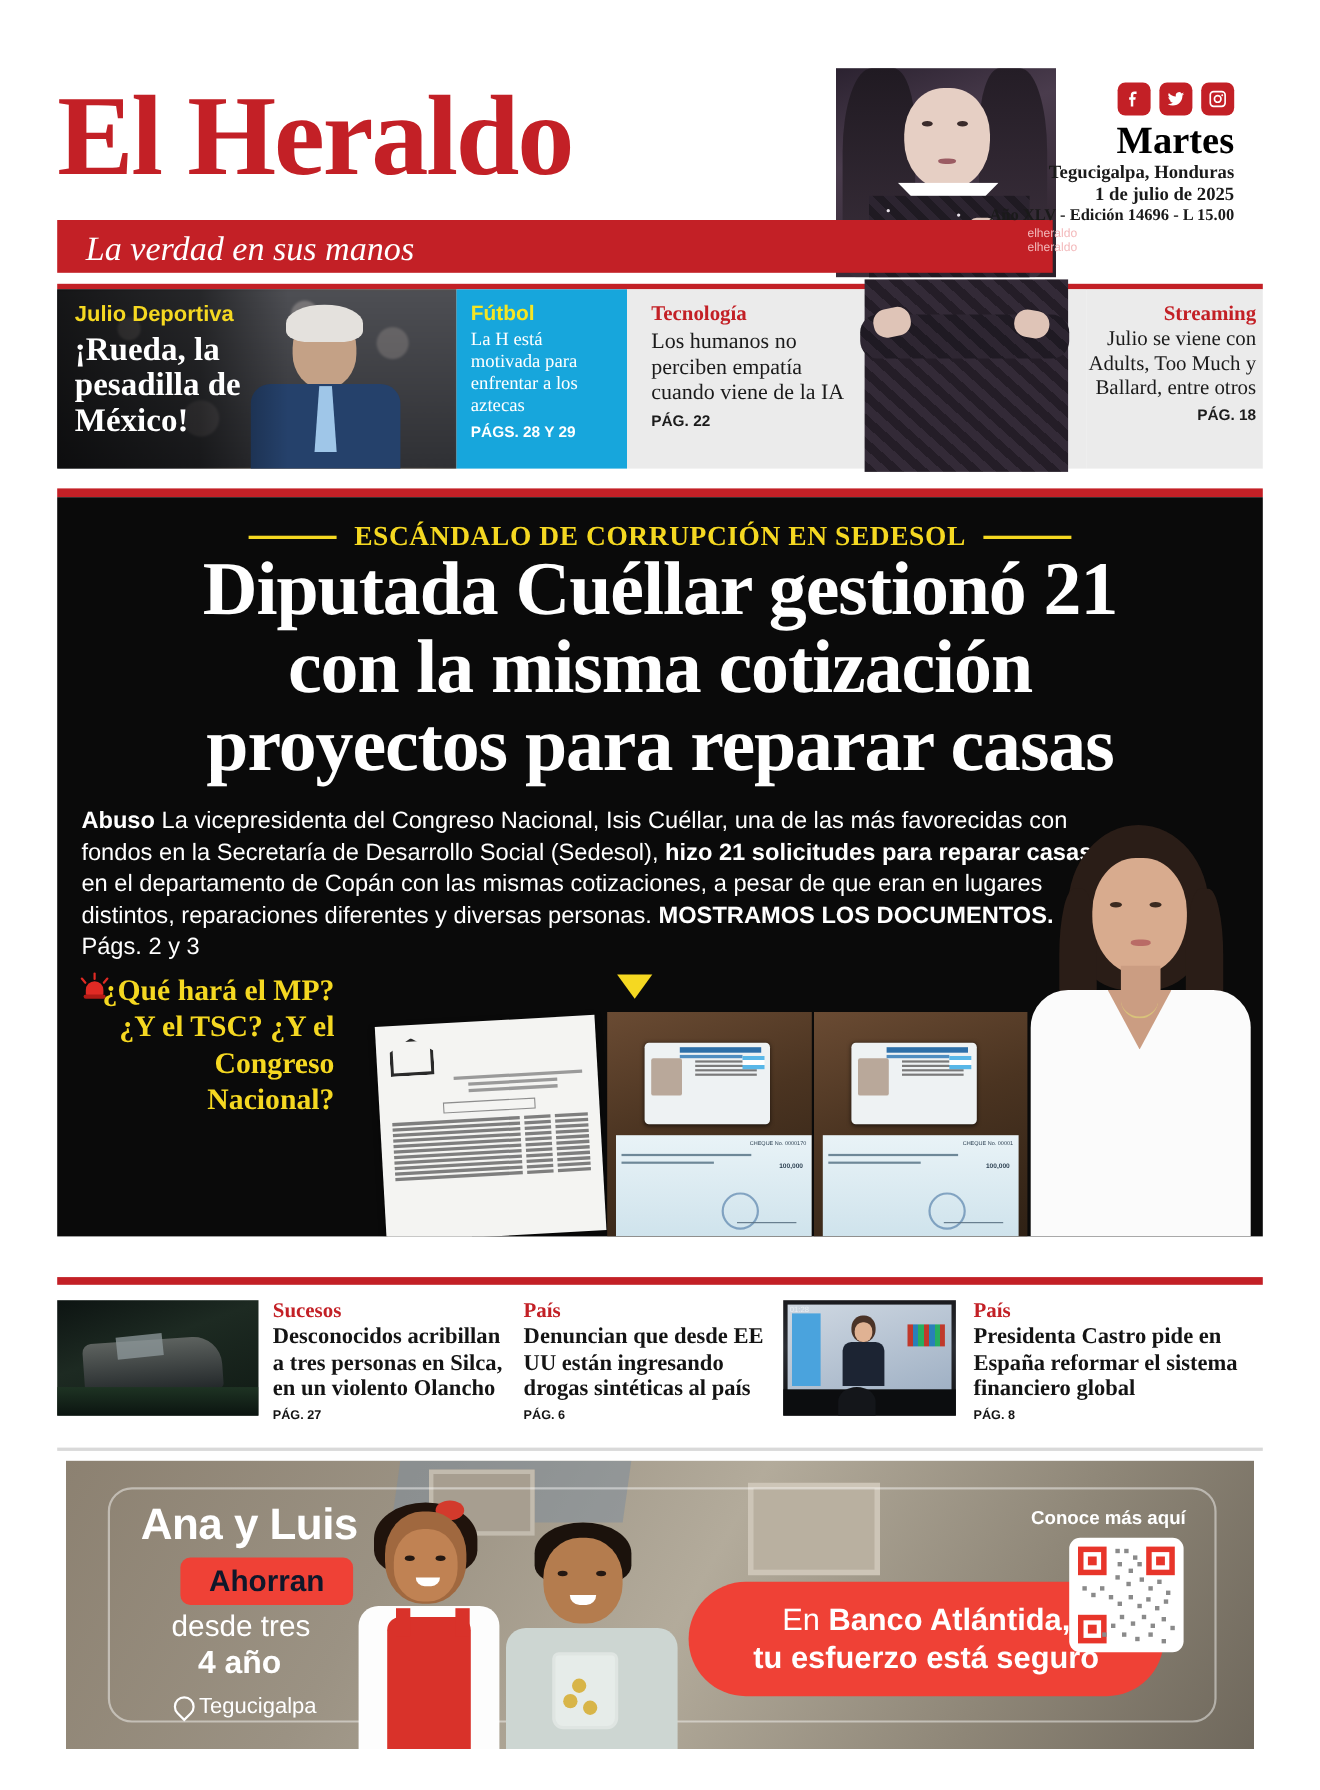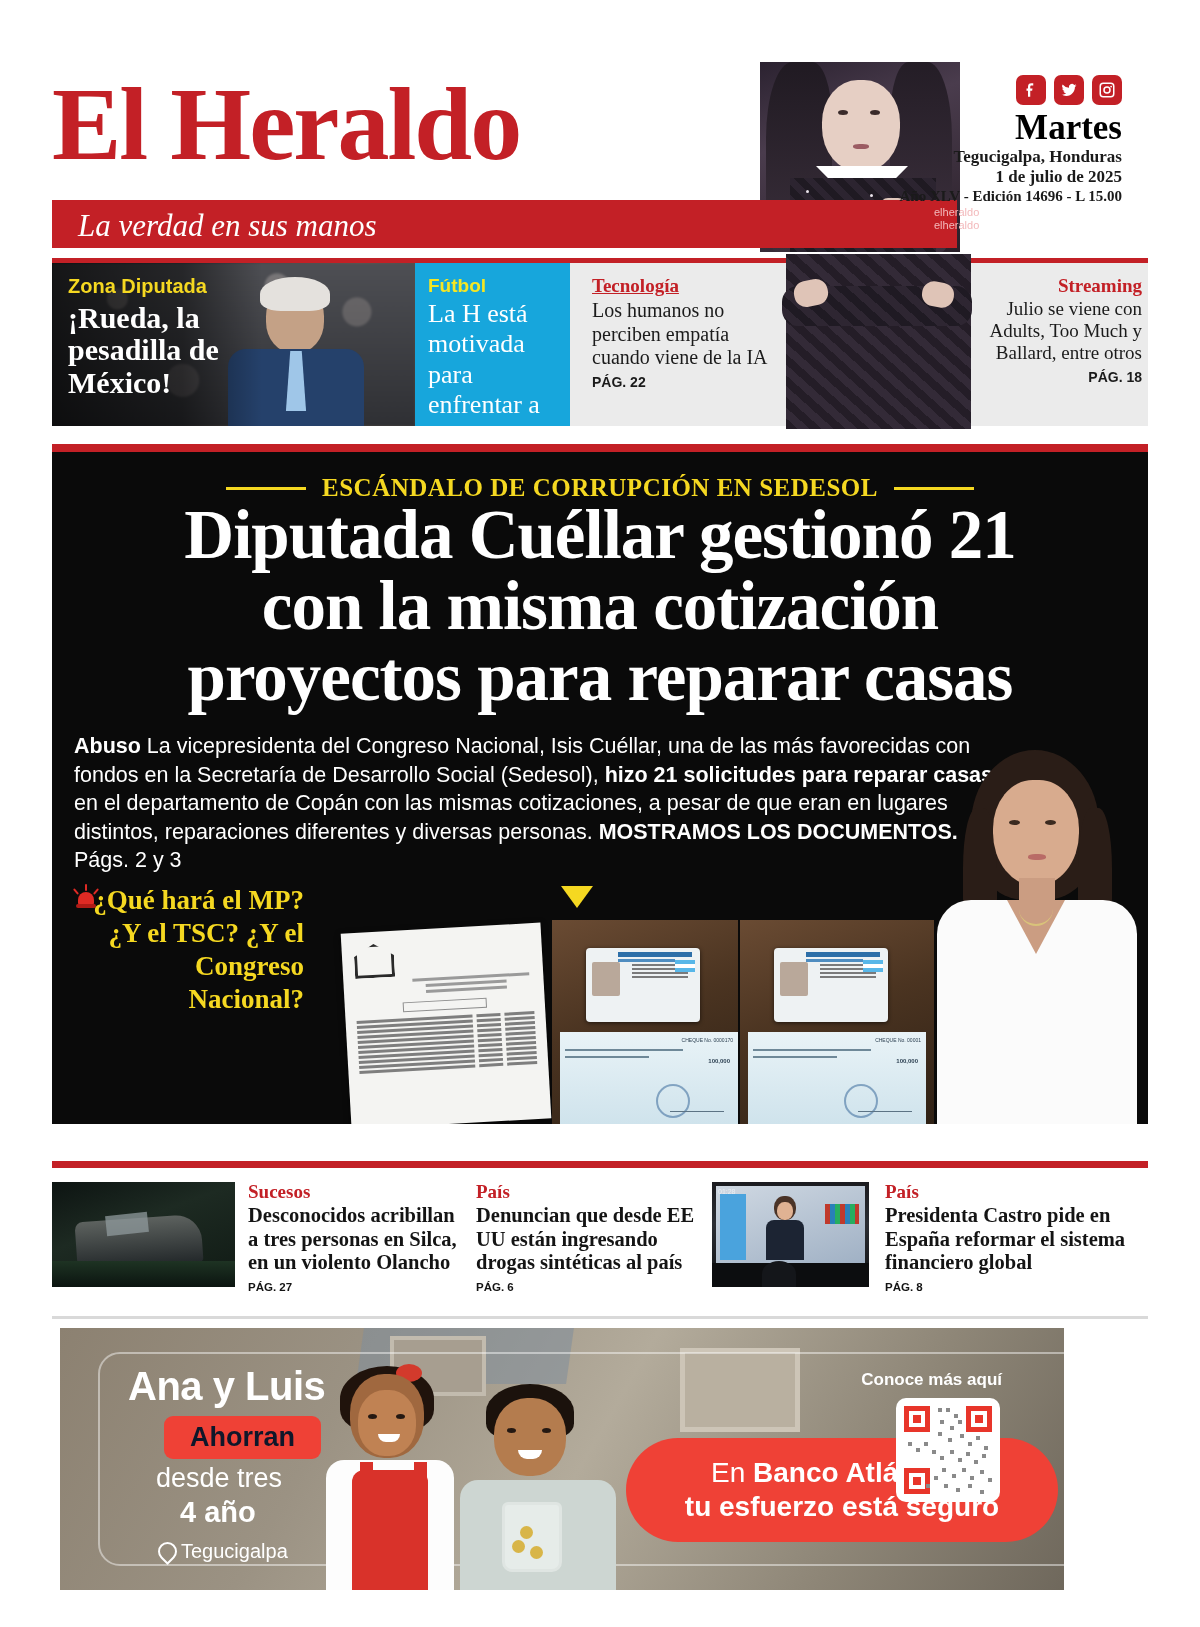--- a/index.html
+++ b/index.html
@@ -127,27 +127,27 @@
   .tz-head {
     position: absolute; left: 16px; top: 44px; color: #fff; z-index: 3;
     font-family: "Liberation Serif", serif; font-weight: bold;
     font-size: 30px; line-height: 1.08; width: 230px;
   }
   .tz-futbol {
     position: absolute; left: 363px; top: 5px; width: 155px; height: 163px;
     background: #17a6dc; padding: 12px 11px 0 13px;
   }
   .tz-futbol .lbl { color: #f5e623; font-size: 19px; font-weight: bold; margin-bottom:2px; }
-  .tz-futbol .txt { color: #fff; font-family:"Liberation Serif",serif; font-size: 26px; line-height: 1.17; }
+  .tz-futbol .txt { color: #fff; font-family:"Liberation Serif",serif; font-size: 17px; line-height: 1.17; }
   .tz-futbol .pg { color: #fff; font-size: 14px; font-weight: bold; margin-top: 5px; }
   .tz-tech {
     position: absolute; left: 518px; top: 5px; width: 418px; height: 163px;
     background: #ebebeb; padding: 12px 10px 0 22px;
   }
-  .tz-tech .lbl { color: #c32026; font-size: 19px; font-weight: bold; font-family:"Liberation Serif",serif; margin-bottom:2px;text-decoration:underline;}
+  .tz-tech .lbl { color: #c32026; font-size: 19px; font-weight: bold; font-family:"Liberation Serif",serif; margin-bottom:2px;}
   .tz-tech .txt { color: #1b1b1b; font-family:"Liberation Serif",serif; font-size: 20px; line-height: 1.18; width: 190px;}
   .tz-tech .pg { color: #1b1b1b; font-size: 14px; font-weight: bold; margin-top: 4px; }
   .tz-stream {
     position: absolute; left: 936px; top: 5px; width: 160px; height: 163px;
     background: #ebebeb; padding: 12px 6px 0 0; text-align: right;
   }
   .tz-stream .lbl { color: #c32026; font-size: 19px; font-weight: bold; font-family:"Liberation Serif",serif; margin-bottom:1px;}
   .tz-stream .txt { color: #1b1b1b; font-family:"Liberation Serif",serif; font-size: 19px; line-height: 1.17;}
   .tz-stream .pg { color: #1b1b1b; font-size: 14px; font-weight: bold; margin-top: 4px; }
   .tz-celeb-cut {
@@ -295,21 +295,21 @@
   .thumb-press .logo{position:absolute;right:10px;top:22px;width:34px;height:20px;
      background:repeating-linear-gradient(90deg,#c0392b 0 5px,#2980b9 5px 10px,#27ae60 10px 15px);}
   .thumb-press .time{position:absolute;left:6px;top:6px;color:#e9eef3;font-size:7px;}
   .thumb-press .aud{position:absolute;left:0;bottom:0;width:157px;height:24px;background:#0c0d0f;}
   .thumb-press .head1{position:absolute;left:50px;bottom:0;width:34px;height:26px;background:#14161a;border-radius:50% 50% 0 0;}
 
   
   .ad-wrap { position:absolute; left:52px; top:1296px; width:1096px; height:290px; }
   .ad-top-line { position:absolute; left:0; top:0; width:1096px; height:3px; background:#d9d9d9; }
   .ad {
-    position:absolute; left:8px; top:12px; width:1004px; height:262px; overflow:hidden;
+    position:absolute; left:8px; top:12px; width:1080px; height:262px; overflow:hidden;
     background: linear-gradient(120deg,#8c8171 0%,#9b9283 28%,#b3ab9b 52%,#8e8677 78%,#6f685c 100%);
   }
   .ad .wall-frame{position:absolute;left:620px;top:20px;width:120px;height:84px;background:#b9b0a0;border:5px solid #cdc5b7;}
   .ad .wall-frame2{position:absolute;left:330px;top:8px;width:96px;height:60px;background:#a79e90;border:4px solid #c2bbae;}
   .ad .rail{position:absolute;left:300px;top:0;width:210px;height:56px;background:#7f8e9c;opacity:.55;transform:skewX(-8deg);}
   .ad-round { position:absolute; left:38px; top:24px; width:1008px; height:214px;
      border:2px solid rgba(255,255,255,.45); border-radius:22px; }
   .ad-name { position:absolute; left:68px; top:36px; color:#fff; font-size:40px; font-weight:bold; letter-spacing:-.5px;}
   .ad-badge {
     position:absolute; left:104px; top:88px; background:#ef4136; color:#0f172a;
@@ -433,21 +433,21 @@
     <div class="teaser-rule"></div>
 
     <div class="tz-sport">
       <div class="crowd"></div>
       <div class="coach-head"></div>
         <div class="coach-hair"></div>
       <div class="coach-body"></div>
         <div class="coach-shirt"></div>
       <div class="scrim"></div>
     </div>
-    <div class="tz-kicker">Zona Diputada</div>
+    <div class="tz-kicker">Julio Deportiva</div>
     <div class="tz-head">¡Rueda, la pesadilla de México!</div>
 
     <div class="tz-futbol">
       <div class="lbl">Fútbol</div>
       <div class="txt">La H está motivada para enfrentar a los aztecas</div>
       <div class="pg">PÁGS. 28 Y 29</div>
     </div>
 
     <div class="tz-tech">
       <div class="lbl">Tecnología</div>

